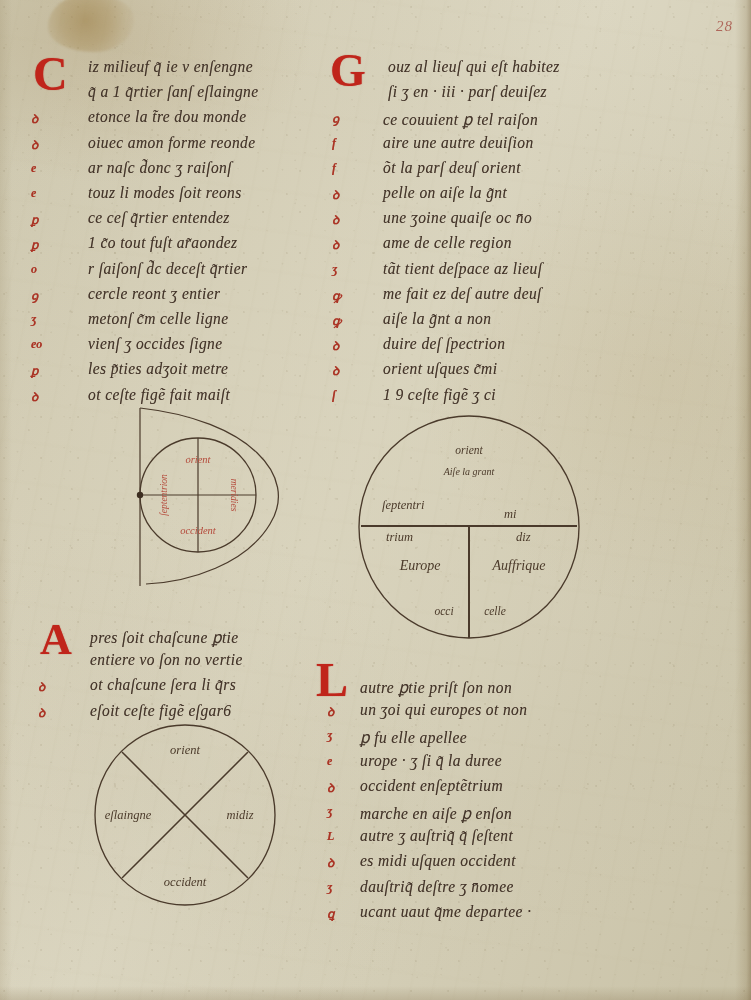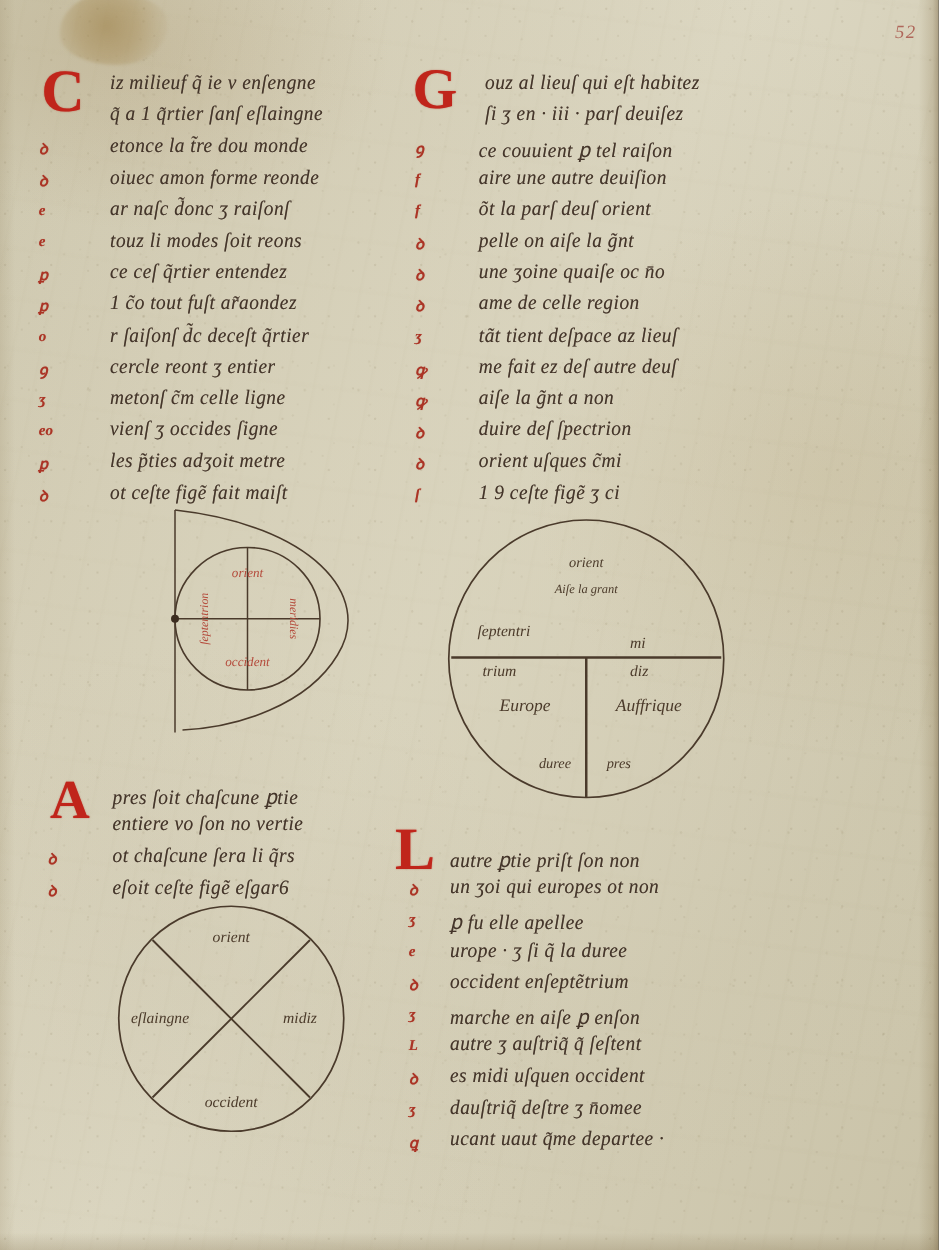--- a/index.html
+++ b/index.html
@@ -142,21 +142,21 @@
 
 <div id="folio">
 
   <div id="grain"></div>
   <div id="vein"></div>
   <div class="edge-dark" id="edge-right"></div>
   <div class="edge-dark" id="edge-left"></div>
   <div class="edge-dark" id="edge-bottom"></div>
   <div id="stain-top"></div>
 
-  <div id="folio-number">52</div>
+  <div id="folio-number">28</div>
 
   <div id="col-left">
       <div class="initial" style="left: 33px; top: 52px; font-size: 48px;">C</div>
       <div class="script-line" style="left: 88px; top: 58px; font-size: 15.5px;">iz milieuf q̃ ie v enſengne</div>
       <div class="script-line" style="left: 88px; top: 83.2px; font-size: 15.5px;">q̃ a 1 q̃rtier ſanſ eſlaingne</div>
       <div class="margin-letter" style="left: 31px; top: 110.4px;">ꝺ</div>
       <div class="script-line" style="left: 88px; top: 108.4px; font-size: 15.5px;">etonce la t̃re dou monde</div>
       <div class="margin-letter" style="left: 31px; top: 135.6px;">ꝺ</div>
       <div class="script-line" style="left: 88px; top: 133.6px; font-size: 15.5px;">oiuec amon forme reonde</div>
       <div class="margin-letter" style="left: 31px; top: 160.8px;">e</div>
@@ -267,25 +267,25 @@
 
       <line x1="5" y1="112" x2="221" y2="112" stroke="#4a3a2b" stroke-width="2"></line>
 
       <line x1="113" y1="112" x2="113" y2="224" stroke="#4a3a2b" stroke-width="2"></line>
     </svg>
     <div class="dlabel brown ctr" style="left:113px; top:37px; font-size:11.5px;">orient</div>
     <div class="dlabel brown ctr" style="left:113px; top:58px; font-size:10px;">Aiſe la grant</div>
     <div class="dlabel brown" style="left:26px; top:85px; font-size:12.5px;">ſeptentri</div>
     <div class="dlabel brown" style="left:30px; top:117px; font-size:12.5px;">trium</div>
     <div class="dlabel brown" style="left:148px; top:94px; font-size:12.5px;">mi</div>
-    <div class="dlabel brown" style="left:148px; top:117px; font-size:12.5px;">diz</div>
+    <div class="dlabel brown" style="left:160px; top:117px; font-size:12.5px;">diz</div>
     <div class="dlabel brown ctr" style="left:64px; top:152px; font-size:14px;">Europe</div>
     <div class="dlabel brown ctr" style="left:163px; top:152px; font-size:14px;">Auffrique</div>
-    <div class="dlabel brown ctr" style="left:88px; top:198px; font-size:11.5px;">duree</div>
-    <div class="dlabel brown ctr" style="left:139px; top:198px; font-size:11.5px;">pres</div>
+    <div class="dlabel brown ctr" style="left:88px; top:198px; font-size:11.5px;">occi</div>
+    <div class="dlabel brown ctr" style="left:139px; top:198px; font-size:11.5px;">celle</div>
   </div>
 
   <div class="diagram" id="diagram-wheel" style="left:92px; top:722px; width:186px; height:186px;">
     <svg width="186" height="186" viewBox="0 0 186 186">
       <ellipse cx="93" cy="93" rx="90" ry="90" fill="none" stroke="#4a3a2b" stroke-width="1.35"></ellipse>
       <line x1="30" y1="30" x2="156" y2="156" stroke="#4a3a2b" stroke-width="1.5"></line>
       <line x1="156" y1="30" x2="30" y2="156" stroke="#4a3a2b" stroke-width="1.5"></line>
     </svg>
     <div class="dlabel brown ctr" style="left:93px; top:28px; font-size:12.5px;">orient</div>
     <div class="dlabel brown ctr" style="left:93px; top:160px; font-size:12.5px;">occident</div>

